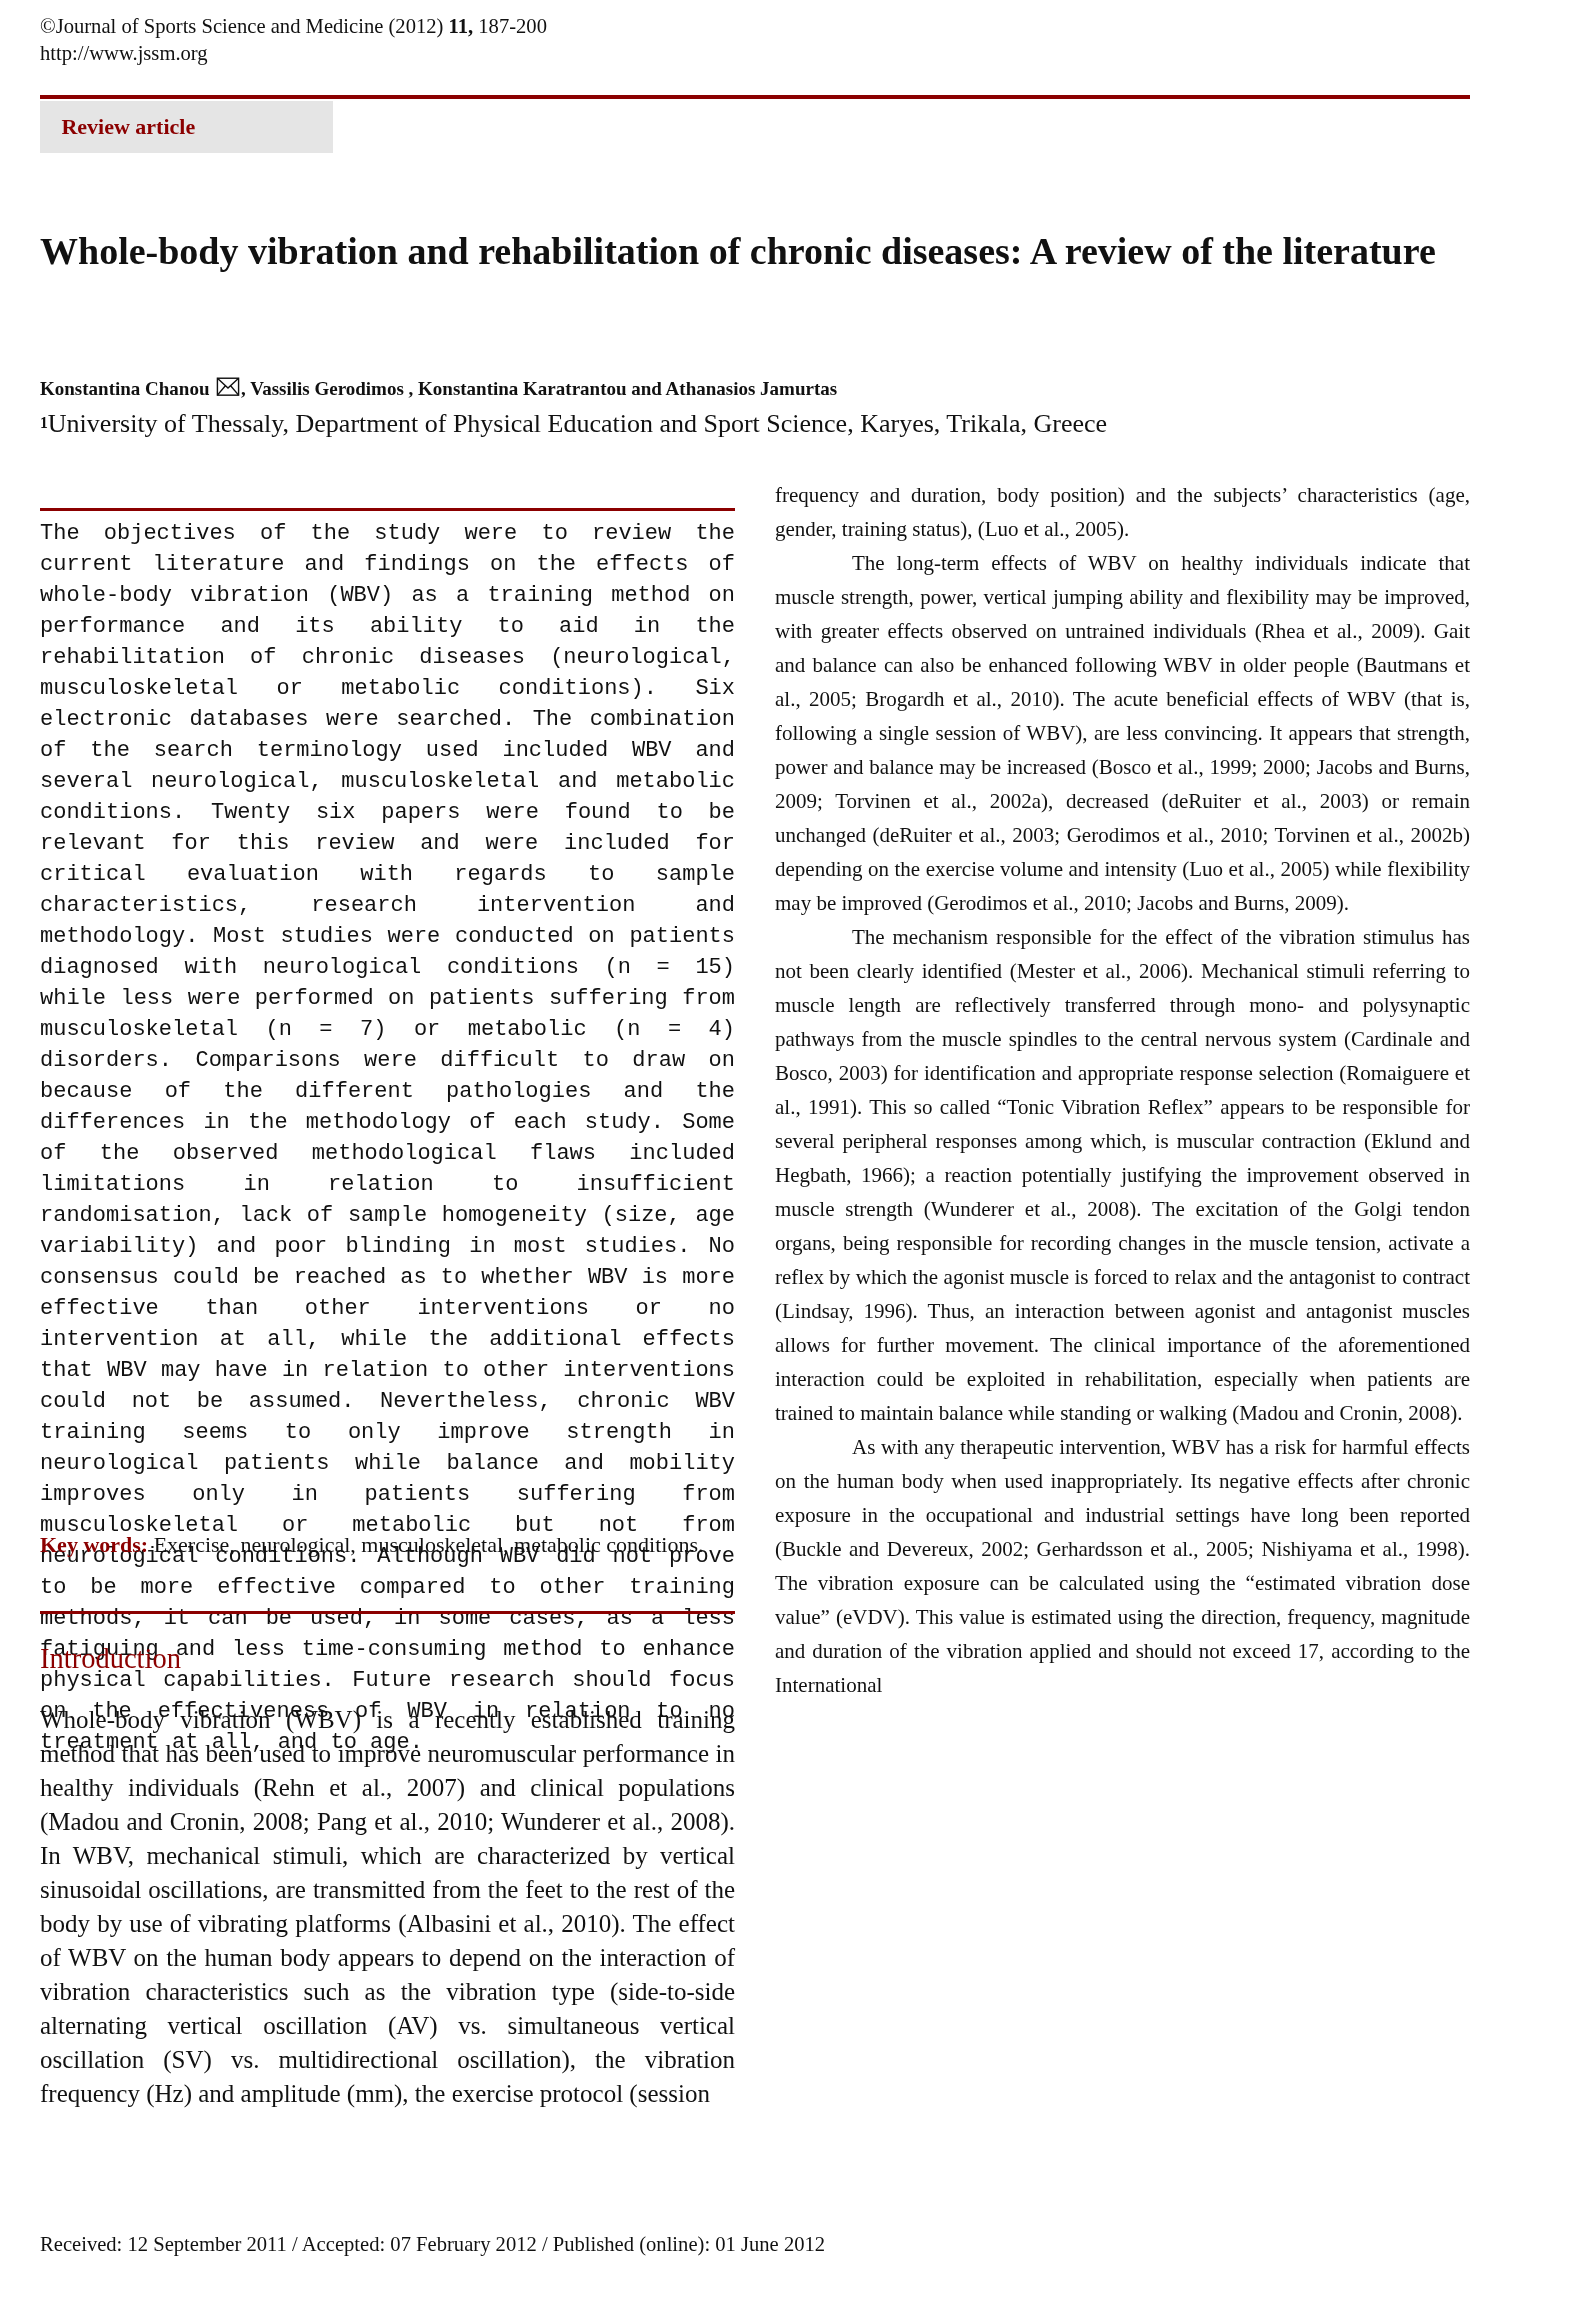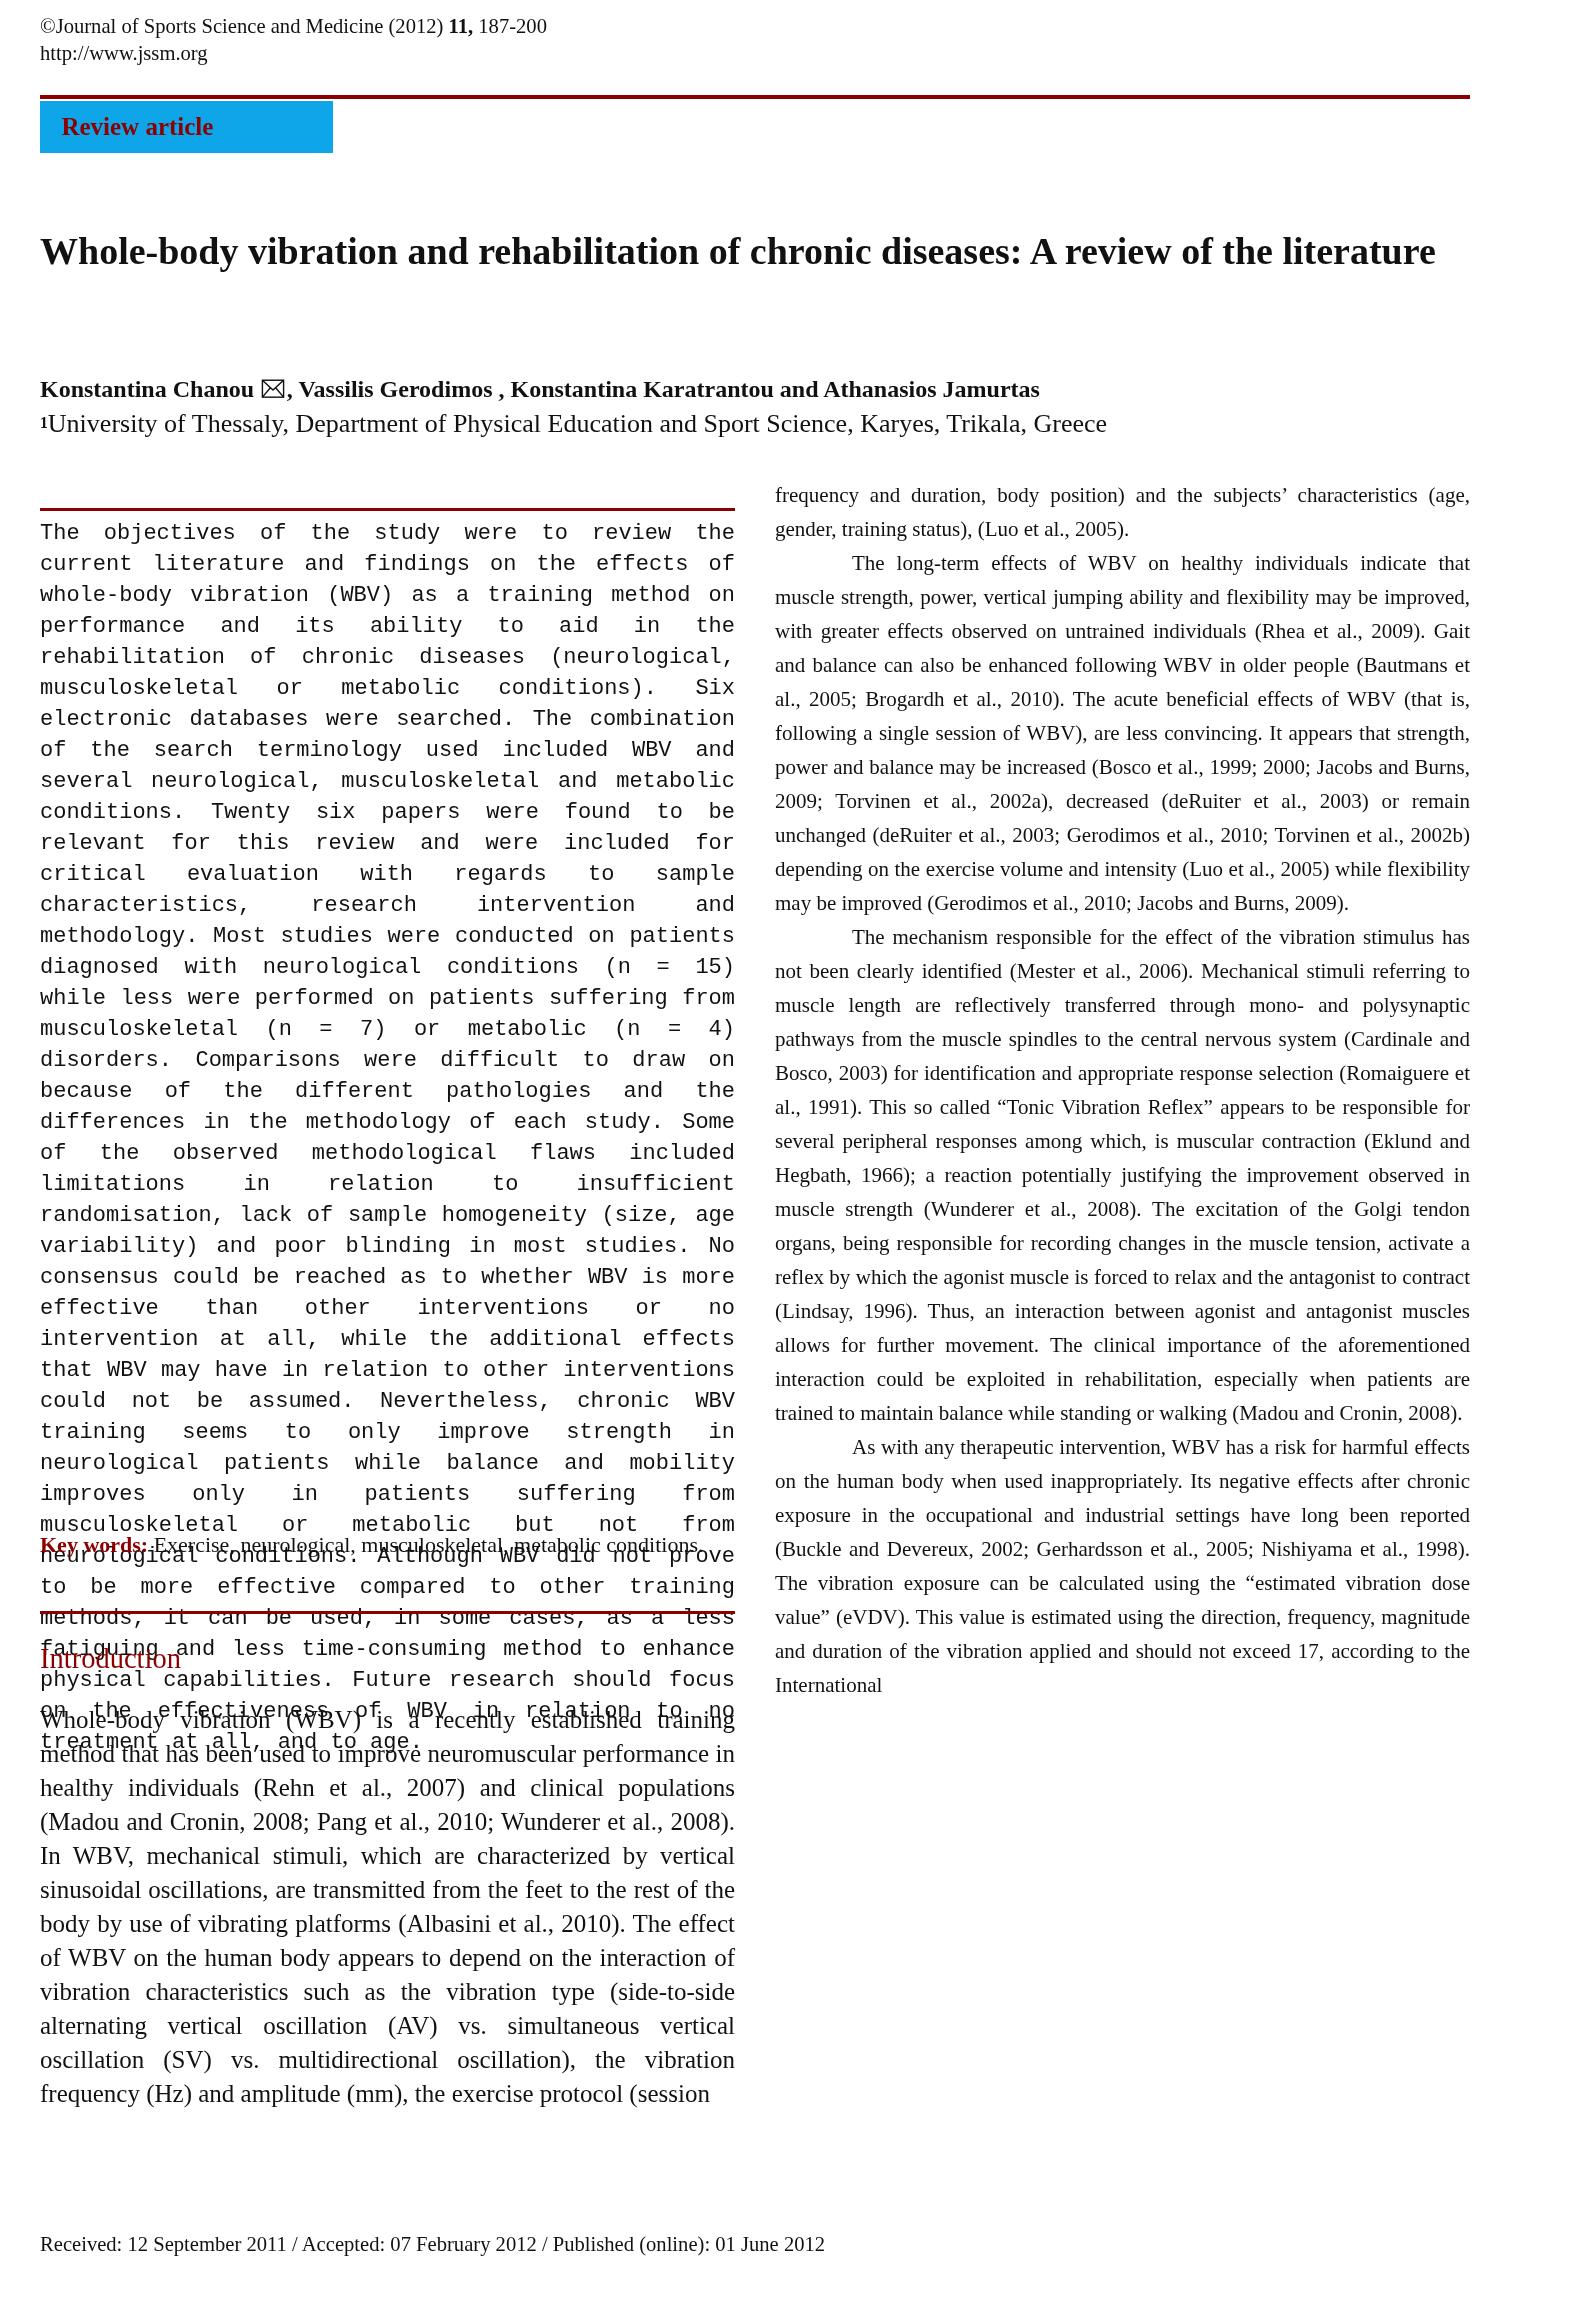--- a/index.html
+++ b/index.html
@@ -5,28 +5,28 @@
   html, body { margin: 0; padding: 0; background: #ffffff; }
   body {
     width: 1589px; height: 2307px; position: relative; overflow: hidden;
     font-family: "Liberation Serif", "DejaVu Serif", serif; color: #111;
   }
   .hdr { position: absolute; left: 40px; top: 13px; font-size: 20.6px; line-height: 27px; }
   .hdr b { font-weight: bold; margin-top: 8px; }
   .topline { position: absolute; left: 40px; top: 95px; width: 1430px; height: 3.6px; background: #8b0000; }
   .badge {
     position: absolute; left: 40px; top: 101px; width: 293px; height: 52px;
-    background: #0ea5e9; color: #8b0000; font-weight: bold; font-size: 25px;
+    background: #e5e5e5; color: #8b0000; font-weight: bold; font-size: 22px;
     line-height: 52px; padding-left: 21.4px; box-sizing: border-box;
   }
   .title {
     position: absolute; left: 40px; top: 226px; width: 1430px;
     font-size: 38px; line-height: 50px; font-weight: bold; text-align: justify;
   }
-  .authors { position: absolute; left: 40px; top: 372px; font-size: 24px; font-weight: bold; line-height: 34px; }
+  .authors { position: absolute; left: 40px; top: 372px; font-size: 19px; font-weight: bold; line-height: 34px; }
   .affil { position: absolute; left: 40px; top: 407px; font-size: 26px; line-height: 34px; }
   .affil sup { font-size: 15.7px; font-weight: bold; vertical-align: top; position: relative; top: -1.4px; }
   .mail-icon { display: inline-block; width: 24px; height: 21.4px; vertical-align: -2.8px; margin: 0 1.4px; }
   .col { position: absolute; font-size: 23px; line-height: 31px; text-align: justify; }
   .left-col { left: 40px; width: 695px; }
   .right-col { left: 775px; width: 695px; top: 478px; }
   .rule { position: absolute; left: 40px; width: 695px; height: 2.8px; background: #8b0000; }
   .abs-head { color: #8b0000; font-weight: bold; font-size: 23.5px; line-height: 28.5px; }
   .abs-text { font-size: 22px; line-height: 31px; text-align: justify; font-family: Liberation Mono, monospace; }
   .kw { font-size: 22px; line-height: 31px; }

